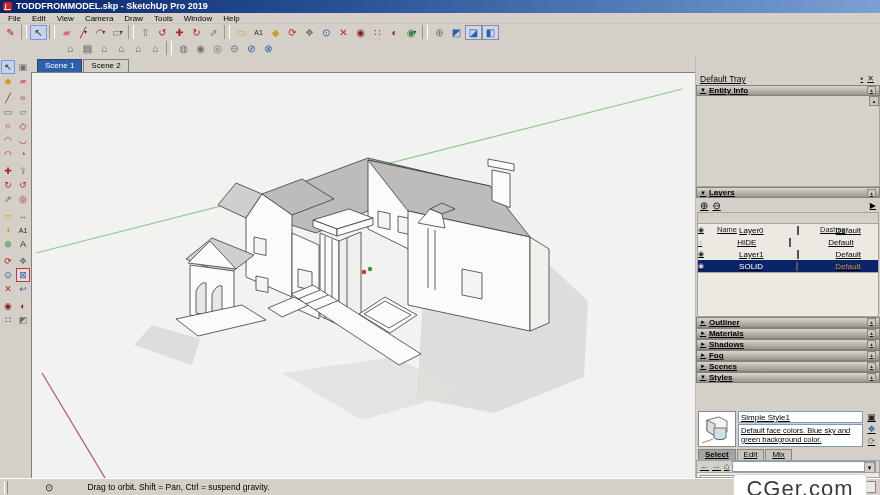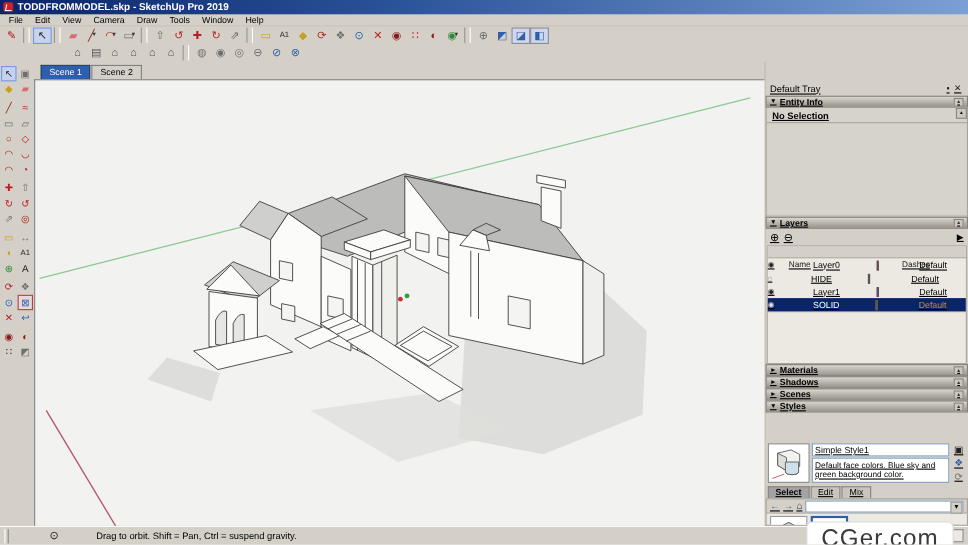--- a/index.html
+++ b/index.html
@@ -496,21 +496,20 @@
         <span class="tray-ctl">▪</span>
         <span class="tray-ctl">✕</span>
       </div>
 
       <div class="sec-head">
         <span class="arrow">▼</span>
         <span class="t">Entity Info</span>
         <span class="sbtn">▴</span>
       </div>
       <div class="ei-body">
-        <div class="ei-row">No Selection</div>
         <div class="ei-scroll">▴</div>
       </div>
 
       <div class="sec-head">
         <span class="arrow">▼</span>
         <span class="t">Layers</span>
         <span class="sbtn">▴</span>
       </div>
       <div class="layers-toolbar">
         <span>⊕</span>
@@ -551,26 +550,36 @@
           <span class="lname">SOLID</span>
           <span class="swatch" style="background: rgb(200, 128, 29);"></span>
           <span class="dash" style="color:#d08a30">Default</span>
           <span class="pencil"></span>
         </div>
       </div>
       <div class="layers-empty"></div>
 
       <div class="sec-head">
         <span class="arrow">►</span>
+        <span class="t">Outliner</span>
+        <span class="sbtn">▴</span>
+      </div>
+      <div class="sec-head">
+        <span class="arrow">►</span>
         <span class="t">Materials</span>
         <span class="sbtn">▴</span>
       </div>
       <div class="sec-head">
         <span class="arrow">►</span>
         <span class="t">Shadows</span>
+        <span class="sbtn">▴</span>
+      </div>
+      <div class="sec-head">
+        <span class="arrow">►</span>
+        <span class="t">Fog</span>
         <span class="sbtn">▴</span>
       </div>
       <div class="sec-head">
         <span class="arrow">►</span>
         <span class="t">Scenes</span>
         <span class="sbtn">▴</span>
       </div>
 
       <div class="sec-head">
         <span class="arrow">▼</span>

